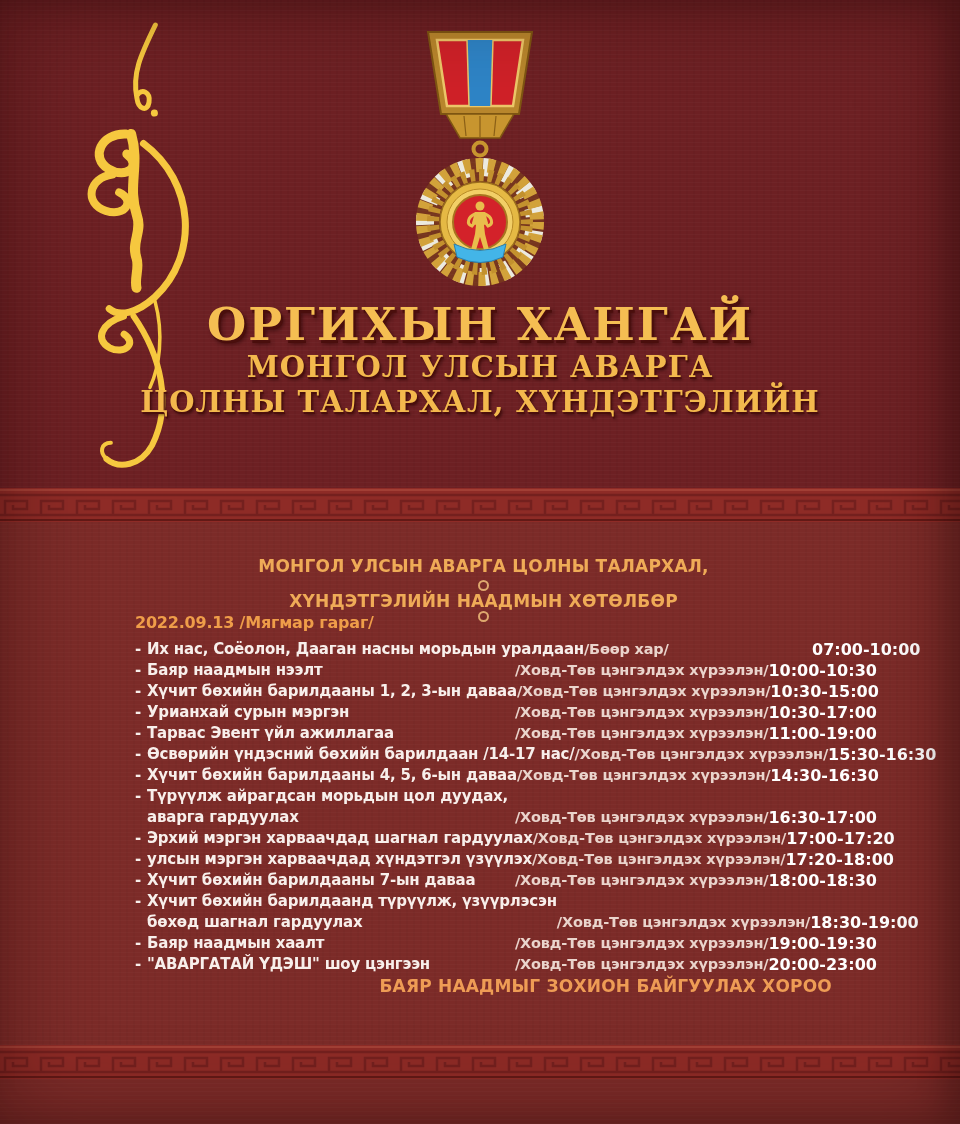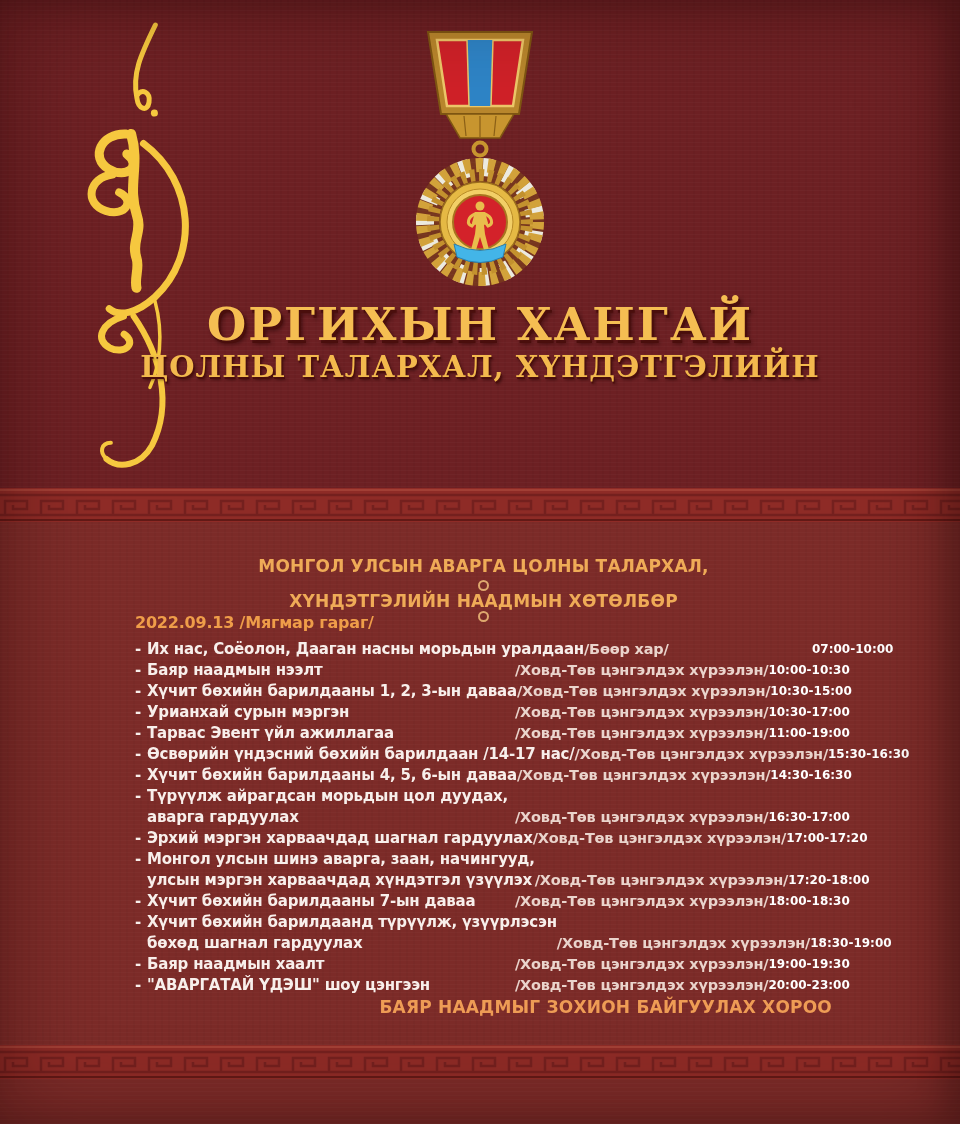--- a/index.html
+++ b/index.html
@@ -61,21 +61,21 @@
   
   .date-line{margin-top:9px;font-size:16px;font-weight:700;color:#ef9d49;letter-spacing:-.2px;}
   
   .schedule{margin-top:7px;}
   .row{display:flex;align-items:flex-end;line-height:21px;}
   .act{flex:0 0 380px;display:flex;color:#f8efeb;font-size:15px;font-weight:700;letter-spacing:-.2px;}
   .dash{flex:0 0 12px;}
   .act-lines{flex:1;}
   .act-line{white-space:nowrap;}
   .loc{flex:0 0 228px;color:#ead4cc;font-size:14.5px;font-weight:600;letter-spacing:-.2px;white-space:nowrap;}
-  .time{flex:1;text-align:left;color:#ffffff;font-size:12px;font-weight:700;white-space:nowrap;}
+  .time{flex:1;text-align:left;color:#ffffff;font-size:16px;font-weight:700;white-space:nowrap;}
   
   .org-footer{margin-top:1px;text-align:right;font-size:17px;font-weight:700;color:#ee9c55;letter-spacing:.2px;}
 </style>
 </head>
 <body>
 
 <div class="poster">
 
   <div class="top-section">
 
@@ -121,20 +121,21 @@
         <path d="M97,192 h10 l3,11 -4,2 1,9 4,16 h-5 l-4,-13 -4,13 h-5 l4,-16 1,-9 -4,-2 Z"></path>
         <path d="M97,194 c-7,3 -9,10 -3,12 l3,-4" fill="none" stroke="#e9bd4c" stroke-width="3" stroke-linecap="round"></path>
         <path d="M107,194 c7,3 9,10 3,12 l-3,-4" fill="none" stroke="#e9bd4c" stroke-width="3" stroke-linecap="round"></path>
       </g>
 
       <path d="M76,224 Q102,237 128,224 L125,237 Q102,248 79,237 Z" fill="#43b5e8" stroke="#2a7fae" stroke-width="1"></path>
     </svg>
 
     <div class="titles">
       <div class="main-title">ОРГИХЫН ХАНГАЙ</div>
+      <div class="sub-title">МОНГОЛ УЛСЫН АВАРГА</div>
       <div class="sub-title">ЦОЛНЫ ТАЛАРХАЛ, ХҮНДЭТГЭЛИЙН</div>
     </div>
   </div>
 
   <svg class="band band-top" width="960" height="34" viewBox="0 0 960 34" preserveAspectRatio="none">
     <defs>
       <pattern id="mkA" width="36" height="26" patternUnits="userSpaceOnUse" y="4">
         <path d="M0,3 H36 M0,23 H36 M5,23 V9 H27 V17 H13 V13" fill="none" stroke="#74201e" stroke-width="2.6"></path>
       </pattern>
     </defs>
@@ -248,21 +249,20 @@
               <div class="act-line">Эрхий мэргэн харваачдад шагнал гардуулах</div>
             </div>
           </div>
           <div class="loc">/Ховд-Төв цэнгэлдэх хүрээлэн/</div>
           <div class="time">17:00-17:20</div>
         </div>
         <div class="row">
           <div class="act">
             <span class="dash">-</span>
             <div class="act-lines">
-              <div class="act-line">Монгол улсын шинэ аварга, заан, начингууд,</div>
               <div class="act-line">улсын мэргэн харваачдад хүндэтгэл үзүүлэх</div>
             </div>
           </div>
           <div class="loc">/Ховд-Төв цэнгэлдэх хүрээлэн/</div>
           <div class="time">17:20-18:00</div>
         </div>
         <div class="row">
           <div class="act">
             <span class="dash">-</span>
             <div class="act-lines">

